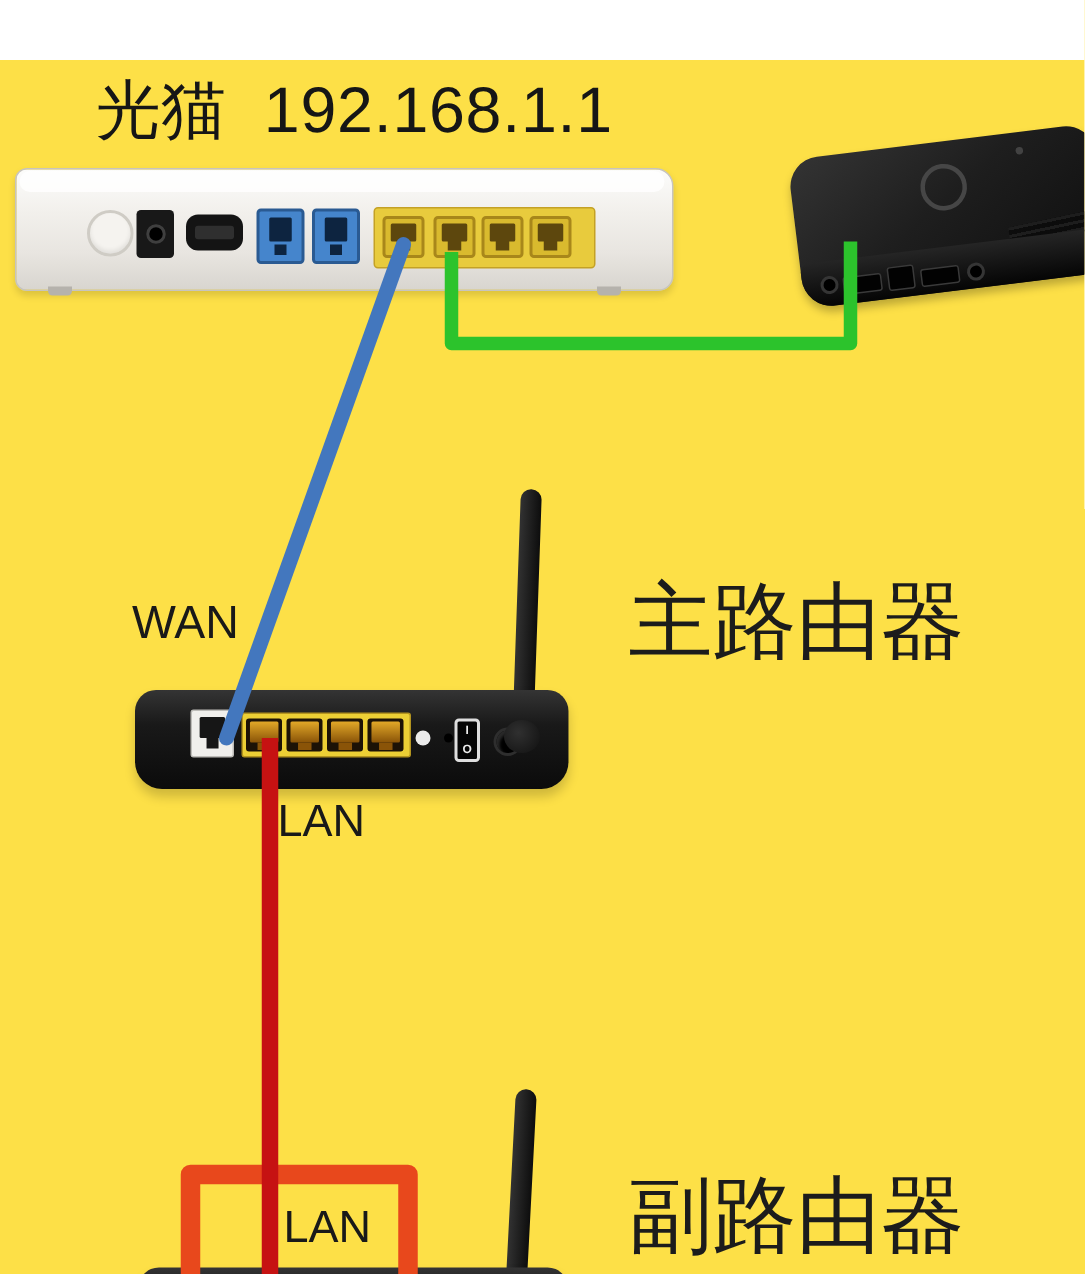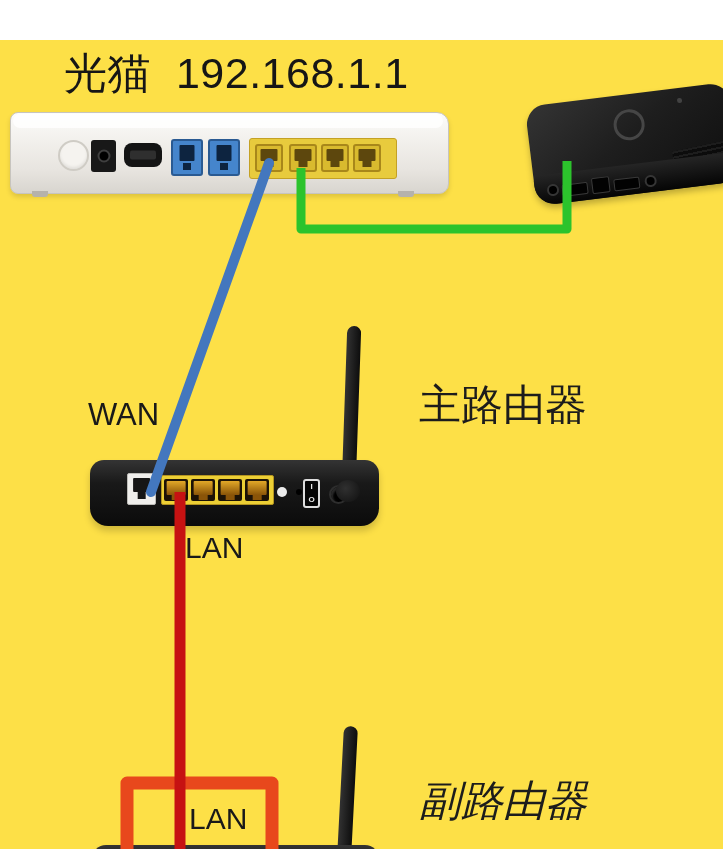--- a/index.html
+++ b/index.html
@@ -6,25 +6,25 @@
   #canvas{position:relative;width:723px;height:849px;background:#fde047;overflow:hidden;
           font-family:"Liberation Sans","DejaVu Sans",sans-serif;margin-top:40px;}
   .abs{position:absolute;}
 
   
   .title{left:64px;top:5px;font-size:43px;color:#161616;white-space:pre;letter-spacing:0.5px;}
   .port-label{color:#191919;}
   .wan-label{left:88px;top:357px;font-size:31px;text-align:center;}
   .lan-label-main{left:185px;top:491px;font-size:30px;}
   .lan-label-sec{left:189px;top:762px;font-size:30px;}
-  .device-name{font-size:42px;color:#1c1c1c;}
+  .device-name{font-size:56px;color:#1c1c1c;}
   .device-ip{font-size:47px;font-weight:bold;color:#E5291D;letter-spacing:-1px;}
   .main-name{left:419px;top:337px;}
   .main-ip{left:417px;top:387px;}
-  .sec-name{left:419px;top:733px;font-style:italic;}
+  .sec-name{left:419px;top:733px;}
   .sec-ip{left:417px;top:783px;}
 
   
   .modem{left:10px;top:72px;width:437px;height:80px;}
   .modem-body{left:0;top:0;width:437px;height:80px;border-radius:8px 12px 10px 8px;
     background:linear-gradient(180deg,#fcfcfb 0%,#f2f0ec 35%,#e8e5e0 70%,#d8d5cf 100%);
     border:1px solid #c7c4be;box-shadow:0 3px 5px rgba(0,0,0,.13);}
   .modem-facet{left:3px;top:2px;width:430px;height:14px;border-radius:8px;background:rgba(255,255,255,.8);}
   .modem-foot{width:16px;height:6px;background:#b5b2ac;border-radius:0 0 3px 3px;top:79px;}
   .reset-btn{left:48px;top:28px;width:27px;height:27px;border-radius:50%;background:#f5f3ef;

